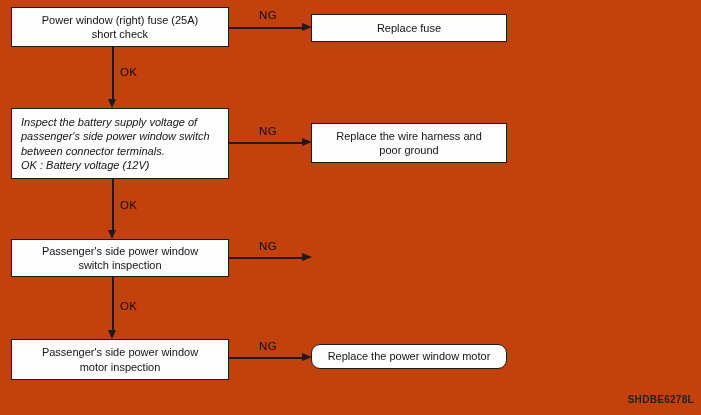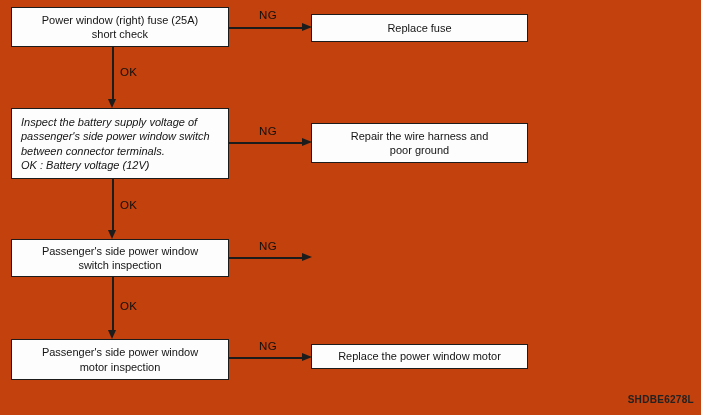--- a/index.html
+++ b/index.html
@@ -35,25 +35,25 @@
     padding-left: 9px;
     padding-right: 4px;
   }
   
   .step { left: 11px; width: 218px; }
   .step-1 { top: 7px;   height: 40px; }
   .step-2 { top: 108px; height: 71px; font-style: italic; }
   .step-3 { top: 239px; height: 38px; }
   .step-4 { top: 339px; height: 41px; }
   
-  .result { left: 311px; width: 217px; }
+  .result { left: 311px; width: 196px; }
   .result-1 { top: 14px;  height: 28px; }
   .result-2 { top: 123px; height: 40px; }
   .result-3 { top: 245px; height: 26px; }
-  .result-4 { top: 344px; height: 25px; }
+  .result-4 { top: 344px; height: 25px; border-radius: 9px; }
   
   .hline {
     position: absolute;
     left: 229px;
     width: 74px;
     height: 1.6px;
     background: #1c1c1c;
   }
   .hline-1 { top: 27px; }
   .hline-2 { top: 142px; }
@@ -134,21 +134,21 @@
   <div class="arrow-s arrow-s-1"></div>
   <div class="branch-label ok-label ok-1">OK</div>
 
   <div class="box step step-2 left-align">Inspect the battery supply voltage of
 passenger's side power window switch
 between connector terminals.
 OK : Battery voltage (12V)</div>
   <div class="hline hline-2"></div>
   <div class="arrow-e arrow-e-2"></div>
   <div class="branch-label ng-label ng-2">NG</div>
-  <div class="box result result-2">Repair the wire harness and
+  <div class="box result result-2">Replace the wire harness and
 poor ground</div>
 
   <div class="vline vline-2"></div>
   <div class="arrow-s arrow-s-2"></div>
   <div class="branch-label ok-label ok-2">OK</div>
 
   <div class="box step step-3">Passenger's side power window
 switch inspection</div>
   <div class="hline hline-3"></div>
   <div class="arrow-e arrow-e-3"></div>

